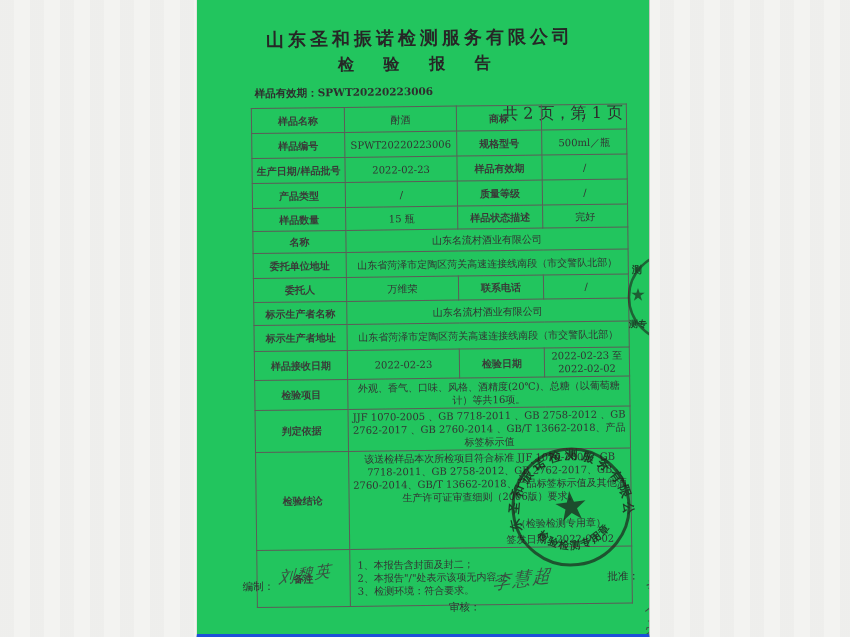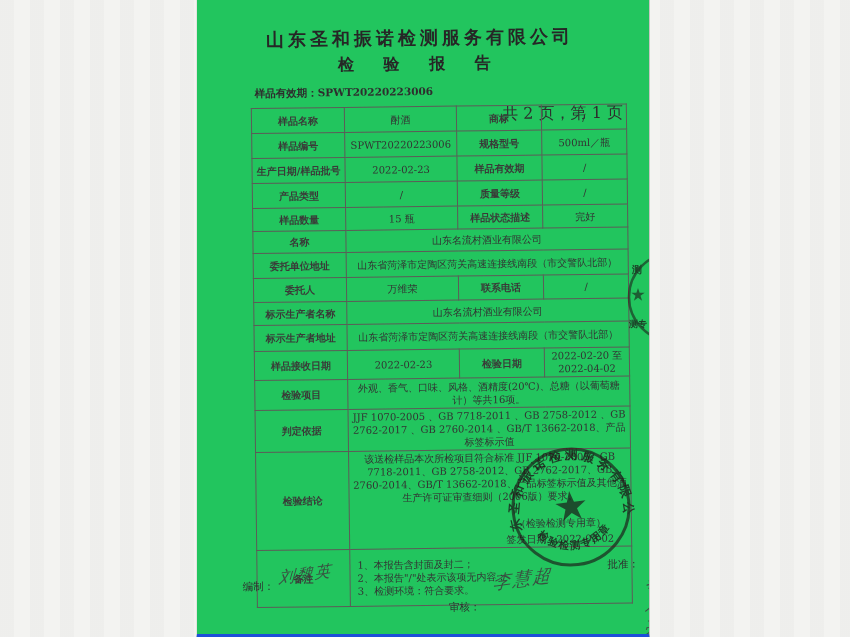--- a/index.html
+++ b/index.html
@@ -128,22 +128,22 @@
       </tr>
       <tr style="height:26px">
         <td class="lab">标示生产者地址</td>
         <td colspan="3">山东省菏泽市定陶区菏关高速连接线南段（市交警队北部）</td>
       </tr>
       <tr style="height:29px">
         <td class="lab">样品接收日期</td>
         <td>2022-02-23</td>
         <td class="lab">检验日期</td>
         <td>
-          <div>2022-02-20 至</div>
-          <div>2022-04-02</div>
+          <div>2022-02-23 至</div>
+          <div>2022-02-02</div>
         </td>
       </tr>
       <tr style="height:30px">
         <td class="lab">检验项目</td>
         <td colspan="3" class="left">外观、香气、口味、风格、酒精度(20℃)、总糖（以葡萄糖计）等共16项。</td>
       </tr>
       <tr style="height:32px">
         <td class="lab">判定依据</td>
         <td colspan="3" class="left">JJF 1070-2005 、GB 7718-2011 、GB 2758-2012 、GB 2762-2017 、GB 2760-2014 、GB/T 13662-2018、产品标签标示值</td>
       </tr>
@@ -163,21 +163,21 @@
           <div>3、检测环境：符合要求。</div>
         </td>
       </tr>
     </tbody>
       </table>
 
     <span class="sig" style="left:42px;top:578px;">编制：</span>
     <span class="handwrite" style="left:78px;top:563px;">刘魏英</span>
     <span class="sig" style="left:248px;top:581px;margin-top:20px;">审核：</span>
     <span class="handwrite" style="left:292px;top:568px;font-size:18px;">李慧超</span>
-    <span class="sig" style="left:407px;top:560px;">批准：</span>
+    <span class="sig" style="left:407px;top:572px;">批准：</span>
     <span class="handwrite" style="left:444px;top:572px;font-size:17px;">郭东亮</span>
   </div>
 
   <div class="stamp stamp-round">
     <svg width="140" height="140" viewBox="0 0 140 140">
       <circle cx="70" cy="70" r="58" fill="none" stroke="#c43b55" stroke-width="3" opacity="0.85"></circle>
       <defs>
         <path id="arcTop" d="M 20,92 A 53,53 0 1 1 120,92" fill="none"></path>
         <path id="arcBottom" d="M 28,86 A 47,47 0 0 0 112,86" fill="none"></path>
       </defs>

